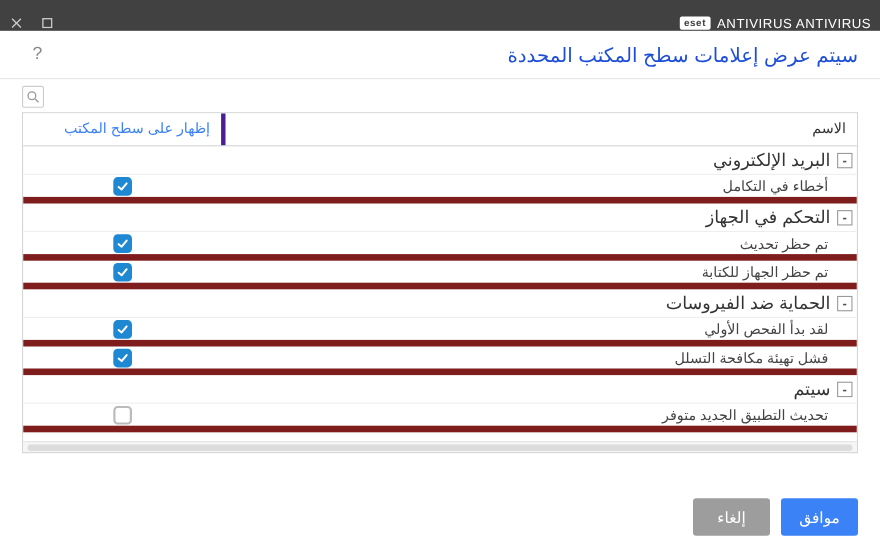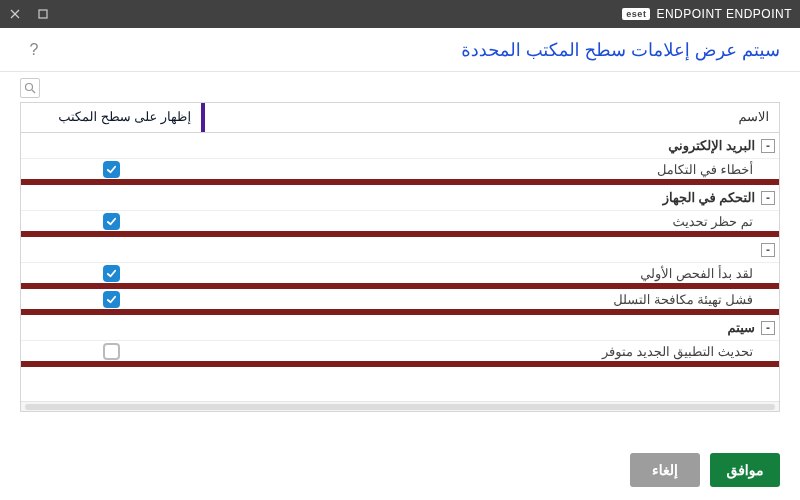--- a/index.html
+++ b/index.html
@@ -10,21 +10,21 @@
   height: 500px;
   overflow: hidden;
   direction: rtl;
   font-size: 13px;
   color: #333;
 }
 .titlebar {
   height: 28px;
   background: #414141;
   display: flex;
-  align-items: center;
+  align-items: flex-end;
   justify-content: space-between;
   direction: ltr;
   padding: 0 8px;
   color: #ddd;
 }
 .titlebar-left { display: flex; align-items: center; gap: 14px; }
 .titlebar-right { display: flex; align-items: center; gap: 6px; color: #fff; font-size: 12px; letter-spacing: 0.5px; }
 .win-btn { width: 14px; height: 14px; display: flex; align-items: center; justify-content: center; cursor: pointer; }
 .win-btn svg { stroke: #ccc; }
 .eset-badge {
@@ -77,21 +77,21 @@
   flex: 1;
   padding: 6px 10px 6px 4px;
   border-left: 4px solid #4c1d95;
   font-size: 13px;
   color: #333;
 }
 .col-show-h {
   width: 180px;
   padding: 6px 10px;
   font-size: 13px;
-  color: #0f172a;
+  color: #3b82f6;
   text-align: right;
 }
 .table-body {
   flex: 1;
   overflow-y: auto;
   overflow-x: hidden;
 }
 .group-row {
   display: flex;
   align-items: center;
@@ -102,21 +102,21 @@
 .group-toggle {
   width: 14px; height: 14px;
   border: 1px solid #999;
   display: flex; align-items: center; justify-content: center;
   font-size: 12px; line-height: 1;
   margin-left: 6px;
   cursor: pointer;
   color: #555;
   font-weight: bold;
 }
-.group-label { font-weight: bold; font-size: 13px; color: #333; }
+.group-label { font-weight: normal; font-size: 16px; color: #333; }
 .item-row {
   display: flex;
   align-items: center;
   height: 26px;
   border-bottom: 6px solid #7f1d1d;
 }
 .item-name {
   flex: 1;
   padding-right: 26px;
   font-size: 13px;
@@ -162,23 +162,22 @@
   direction: ltr;
 }
 .btn {
   min-width: 70px;
   height: 34px;
   border: none;
   border-radius: 3px;
   font-size: 14px;
   cursor: pointer;
   padding: 0 16px;
-  font-weight: bold;
-}
-.btn-primary { background: #15803d; color: #fff; }
+}
+.btn-primary { background: #3b82f6; color: #fff; }
 .btn-secondary { background: #9d9d9d; color: #fff; }
 
 .table-body::-webkit-scrollbar { width: 10px; }
 .table-body::-webkit-scrollbar-track { background: #f5f5f5; }
 .table-body::-webkit-scrollbar-thumb { background: #dcdcdc; border-radius: 3px; }
 </style>
 </head>
 <body>
 
 <div class="titlebar">
@@ -190,21 +189,21 @@
         </svg>
     </div>
     <div class="win-btn">
       <svg width="10" height="10" viewBox="0 0 10 10">
           <rect x="1" y="1" width="8" height="8" fill="none" stroke-width="1.2"></rect>
         </svg>
     </div>
   </div>
   <div class="titlebar-right">
     <span class="eset-badge">eset</span>
-    <span>ENDPOINT ENDPOINT</span>
+    <span>ANTIVIRUS ANTIVIRUS</span>
   </div>
 </div>
 
 <div class="header">
   <div class="header-title">سيتم عرض إعلامات سطح المكتب المحددة</div>
   <div class="help-icon">?</div>
 </div>
 
 <div class="search-row">
   <div class="search-box">
@@ -242,22 +241,33 @@
       <div class="item-row">
         <div class="item-name">تم حظر تحديث</div>
         <div class="item-check">
           <div class="checkbox checked">
             <svg width="11" height="11" viewBox="0 0 12 12" fill="none">
               <polyline points="2,6.5 5,9 10,3" stroke-width="2" stroke-linecap="round" stroke-linejoin="round"></polyline>
             </svg>
           </div>
         </div>
       </div>
+      <div class="item-row">
+        <div class="item-name">تم حظر الجهاز للكتابة</div>
+        <div class="item-check">
+          <div class="checkbox checked">
+            <svg width="11" height="11" viewBox="0 0 12 12" fill="none">
+              <polyline points="2,6.5 5,9 10,3" stroke-width="2" stroke-linecap="round" stroke-linejoin="round"></polyline>
+            </svg>
+          </div>
+        </div>
+      </div>
       <div class="group-row">
         <div class="group-toggle">-</div>
+        <div class="group-label">الحماية ضد الفيروسات</div>
       </div>
       <div class="item-row">
         <div class="item-name">لقد بدأ الفحص الأولي</div>
         <div class="item-check">
           <div class="checkbox checked">
             <svg width="11" height="11" viewBox="0 0 12 12" fill="none">
               <polyline points="2,6.5 5,9 10,3" stroke-width="2" stroke-linecap="round" stroke-linejoin="round"></polyline>
             </svg>
           </div>
         </div>

